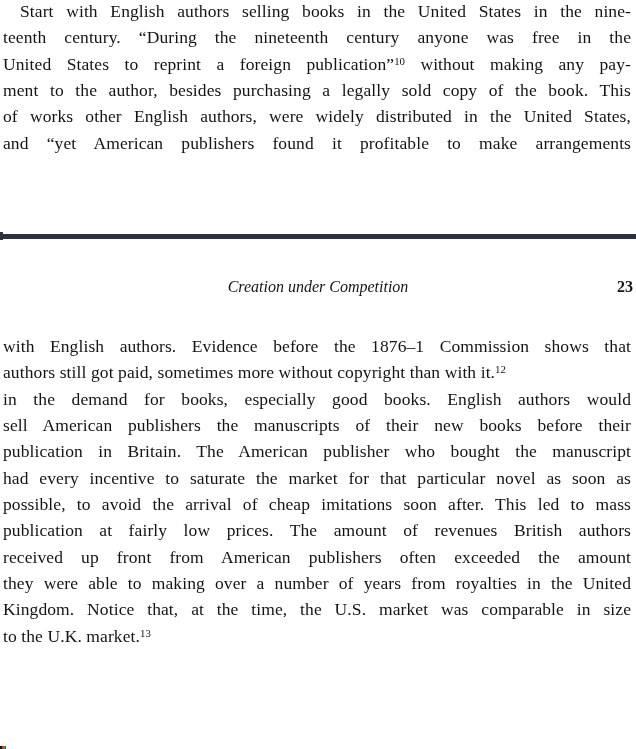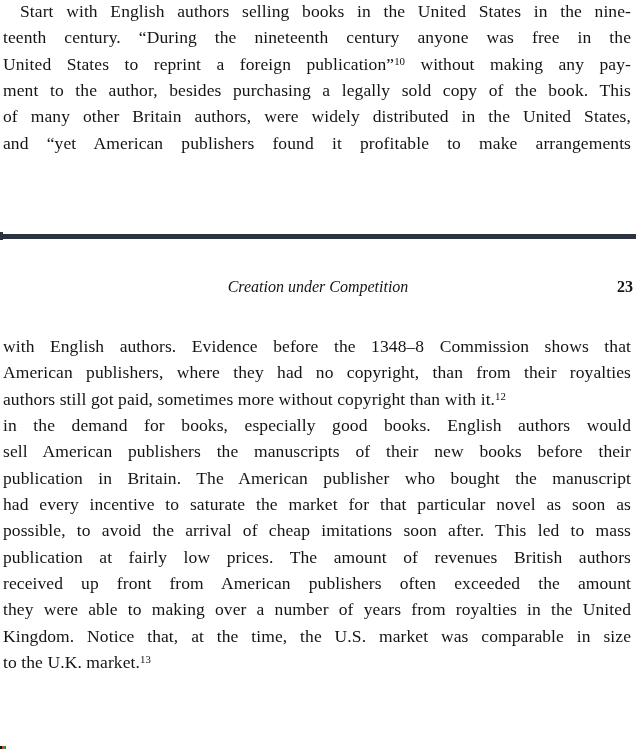--- a/index.html
+++ b/index.html
@@ -109,36 +109,35 @@
 </head>
 <body>
 
 <div class="page">
 
   <section class="text-block page-top">
       <div class="line indent">Start with English authors selling books in the United States in the nine-</div>
       <div class="line">teenth century. “During the nineteenth century anyone was free in the</div>
       <div class="line">United States to reprint a foreign publication”<sup>10</sup> without making any pay-</div>
       <div class="line">ment to the author, besides purchasing a legally sold copy of the book. This</div>
-      <div class="line">of many other Britain authors, were widely distributed in the United States,</div>
+      <div class="line">of works other English authors, were widely distributed in the United States,</div>
       <div class="line">and “yet American publishers found it profitable to make arrangements</div>
     </section>
 
   <div class="page-break">
     <div class="notch"></div>
   </div>
 
   <header class="running-header">
     <span class="title">Creation under Competition</span>
     <span class="pagenum">23</span>
   </header>
 
   <section class="text-block page-bottom">
-      <div class="line">with English authors. Evidence before the 1348–8 Commission shows that</div>
-      <div class="line">American publishers, where they had no copyright, than from their royalties</div>
+      <div class="line">with English authors. Evidence before the 1876–1 Commission shows that</div>
       <div class="line end">authors still got paid, sometimes more without copyright than with it.<sup>12</sup></div>
       <div class="line">in the demand for books, especially good books. English authors would</div>
       <div class="line">sell American publishers the manuscripts of their new books before their</div>
       <div class="line">publication in Britain. The American publisher who bought the manuscript</div>
       <div class="line">had every incentive to saturate the market for that particular novel as soon as</div>
       <div class="line">possible, to avoid the arrival of cheap imitations soon after. This led to mass</div>
       <div class="line">publication at fairly low prices. The amount of revenues British authors</div>
       <div class="line">received up front from American publishers often exceeded the amount</div>
       <div class="line">they were able to making over a number of years from royalties in the United</div>
       <div class="line">Kingdom. Notice that, at the time, the U.S. market was comparable in size</div>

